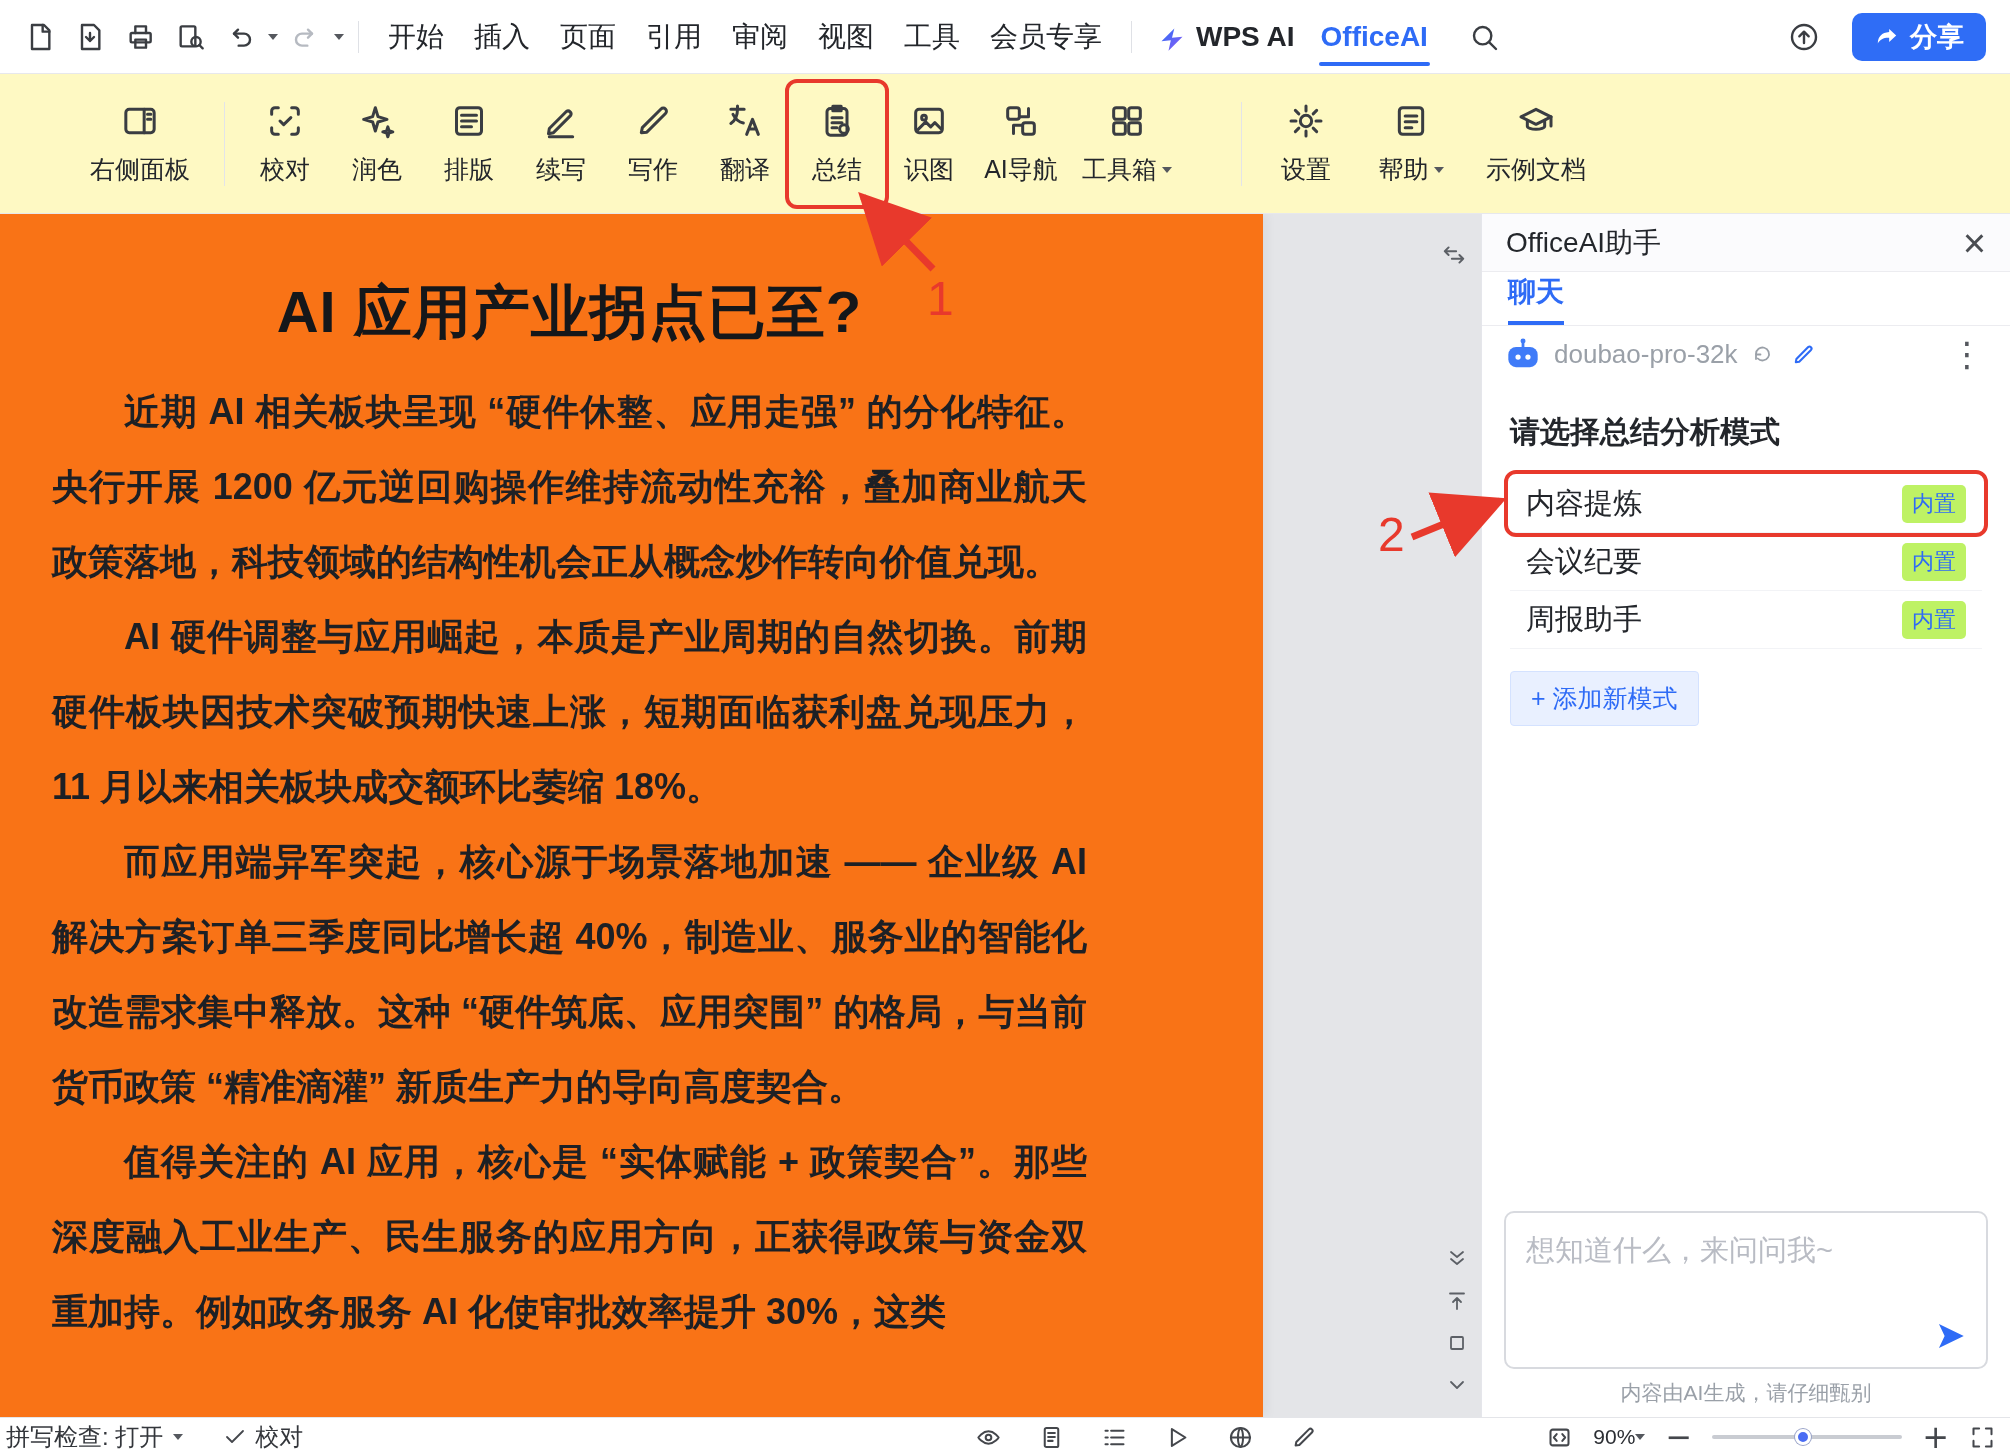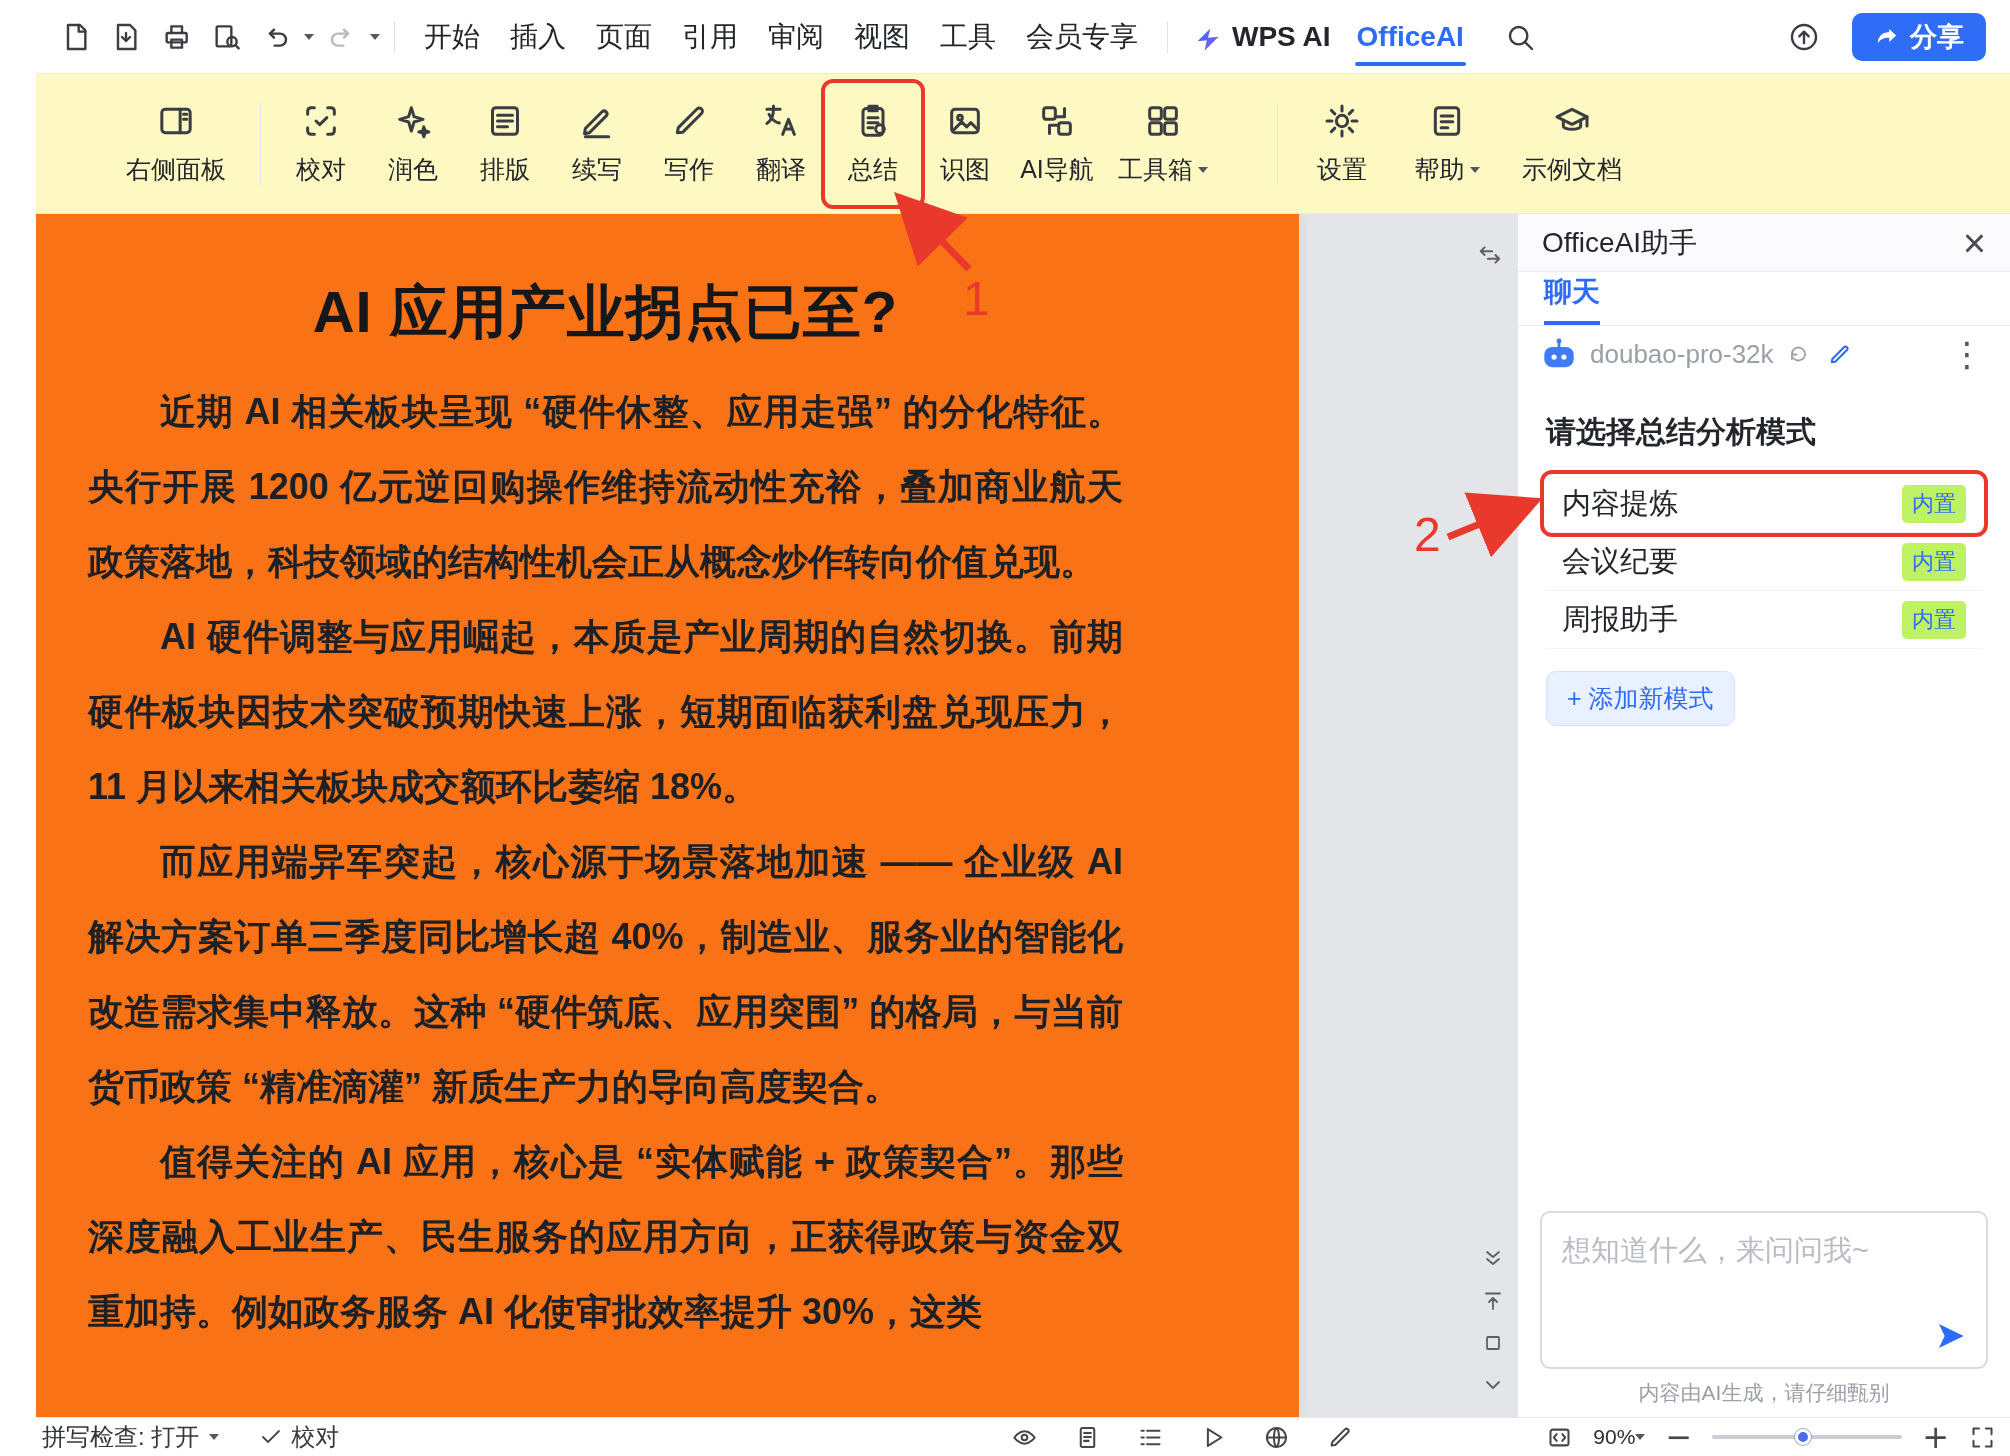--- a/index.html
+++ b/index.html
@@ -1,18 +1,18 @@
 <!DOCTYPE html>
 <html><head>
 <meta charset="utf-8">
 <style>
   * { margin:0; padding:0; box-sizing:border-box; }
   html,body { width:2010px; height:1456px; overflow:hidden; background:#fff;
     font-family:"Liberation Sans","DejaVu Sans",sans-serif; }
-  .app { width:2010px; height:1456px; display:flex; flex-direction:column; position:relative;padding-left:36px; }
+  .app { width:2010px; height:1456px; display:flex; flex-direction:column; position:relative; }
 
   
   .menubar { height:74px; display:flex; align-items:center; padding:0 18px; background:#fff;
     border-bottom:1px solid #e7e8ec; flex:0 0 auto; }
   .qa { display:flex; align-items:center; gap:6px; }
   .ibtn { width:44px; height:44px; display:flex; align-items:center; justify-content:center; border-radius:6px; color:#3a3d42; }
   .ibtn svg { width:32px; height:32px; }
   .ic { fill:none; stroke:currentColor; stroke-width:1.8; stroke-linecap:round; stroke-linejoin:round; }
   .vsep { width:1px; height:32px; background:#dfe1e6; margin:0 14px; }
   .caret { width:0; height:0; border-left:6px solid transparent; border-right:6px solid transparent;
@@ -69,21 +69,21 @@
   .p-model .mini { width:24px; height:24px; color:#9aa0a8; }
   .p-model .pencil { width:28px; height:28px; color:#2e6bf6; margin-left:4px; }
   .p-dots { margin-left:auto; font-size:34px; color:#55585e; line-height:1; padding:0 4px; }
   .p-prompt { margin:30px 28px 0; font-size:30px; font-weight:700; color:#23262b; }
   .mode-list { margin:22px 28px 0; }
   .mode-row { height:58px; display:flex; align-items:center; padding:0 16px; font-size:29px; color:#23262b;
     position:relative; border-bottom:1px solid #f2f3f6; background:#fff; }
   .badge { margin-left:auto; background:#bef264; color:#2e6bf6; font-size:22px; padding:4px 10px; border-radius:5px; }
   .add-mode-wrap { margin:22px 28px 0; }
   .add-mode { display:inline-flex; align-items:center; background:#e9f0ff; color:#2e6bf6; font-size:25px;
-    padding:10px 20px; border-radius:10px; border:1px solid #d4e2ff; }
+    padding:10px 20px; border-radius:4px; border:1px solid #d4e2ff; }
   .p-spacer { flex:1 1 auto; }
   .chat-input { margin:0 22px; height:158px; border:2px solid #d8dadf; border-radius:10px; position:relative; background:#fff; flex:0 0 auto; }
   .chat-input textarea { width:100%; height:100%; border:0; outline:0; resize:none; background:transparent;
     padding:18px 20px; font-size:29px; color:#23262b; font-family:inherit; }
   .chat-input textarea::placeholder { color:#b9bcc4; }
   .send-btn { position:absolute; right:16px; bottom:12px; width:36px; height:36px; }
   .send-btn svg { width:34px; height:34px; }
   .p-disclaimer { text-align:center; font-size:21px; color:#9aa0a8; margin:10px 0 10px; flex:0 0 auto; }
 
   

